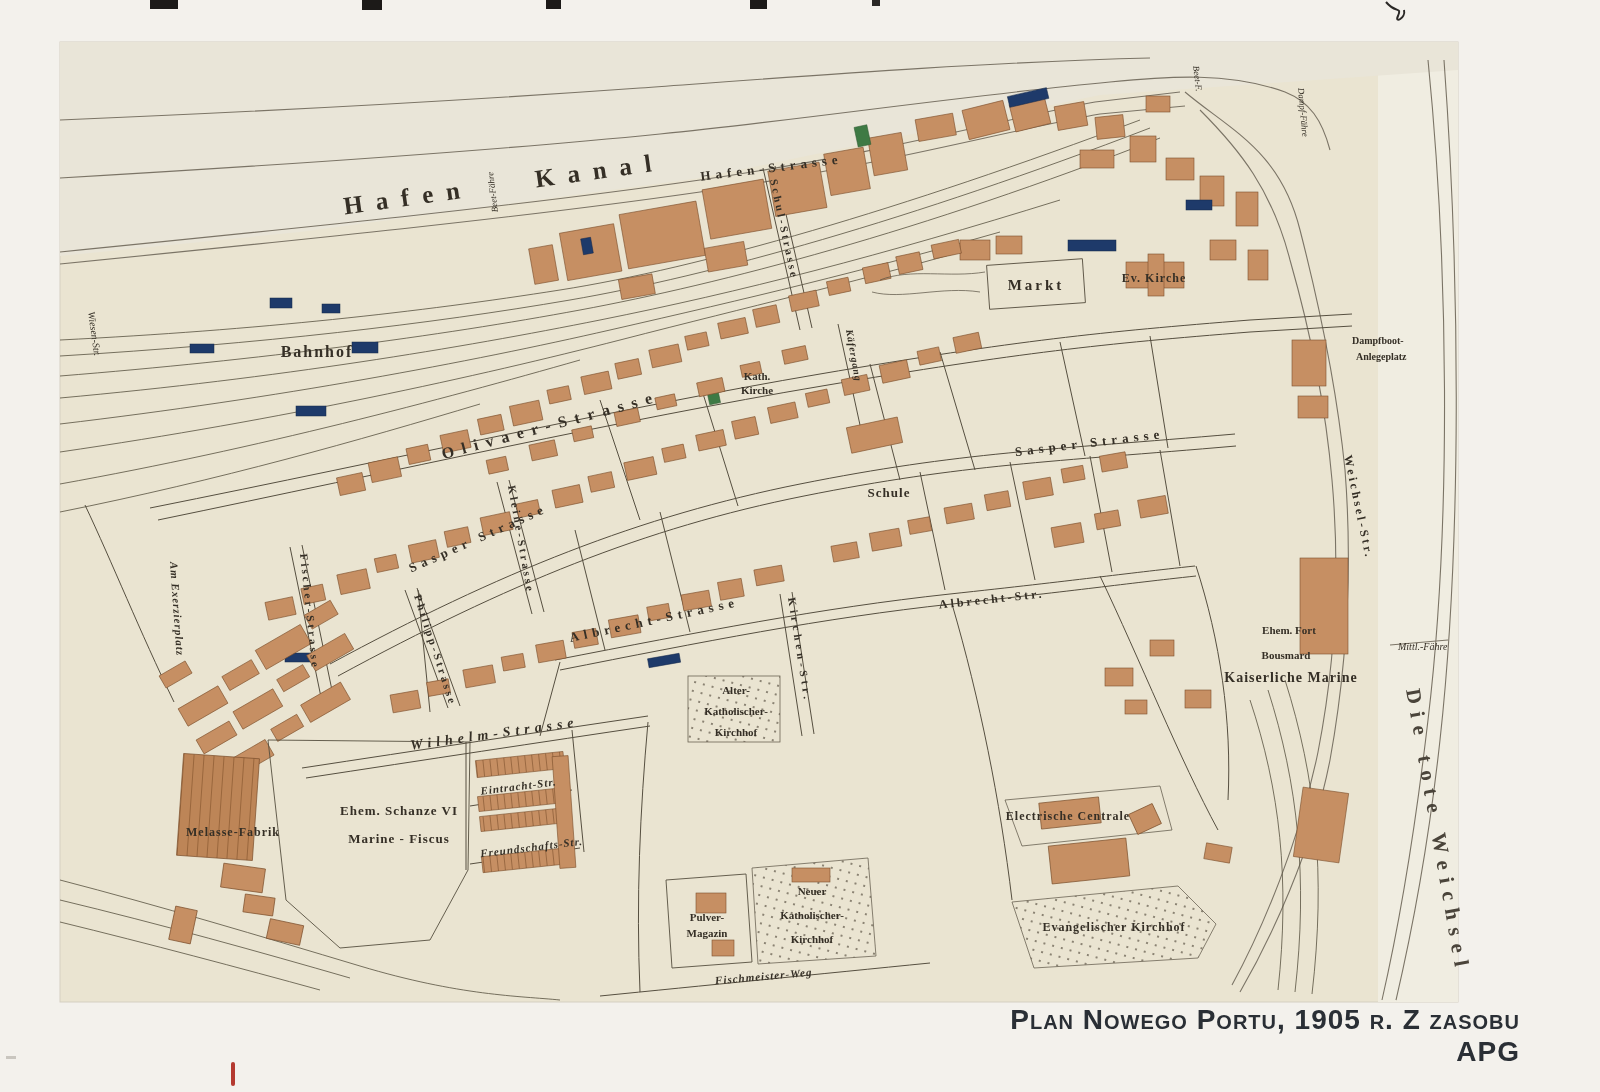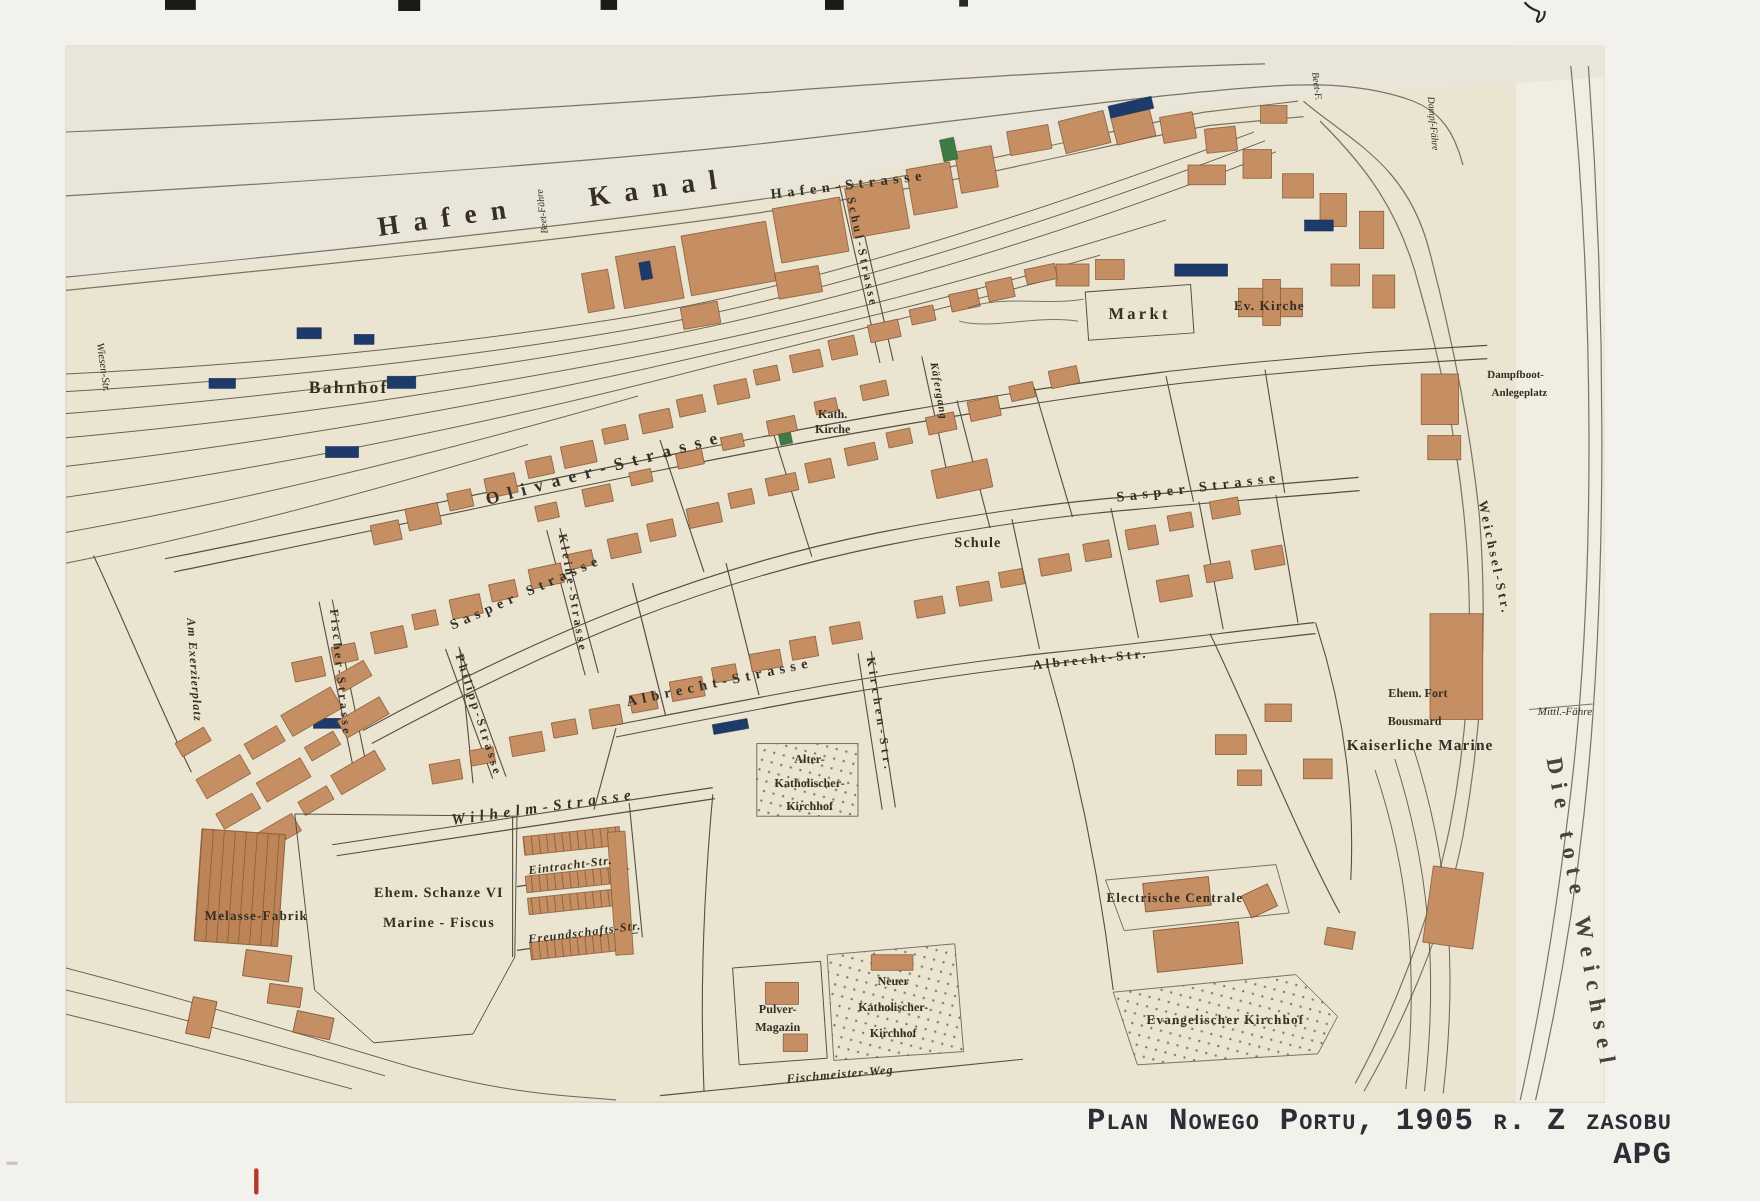--- a/index.html
+++ b/index.html
@@ -1,20 +1,20 @@
 <!DOCTYPE html>
 <html><head>
 <meta charset="utf-8">
 <style>
   html,body{margin:0;padding:0;background:#e8e6e1;}
   .photo{position:relative;width:1600px;height:1092px;background:#f3f1ec;overflow:hidden;
          font-family:"Liberation Serif", serif;}
   svg{position:absolute;left:0;top:0;}
   .caption{position:absolute;left:960px;top:1004px;width:560px;text-align:right;
-           font-family:Liberation Mono, monospace;font-variant:small-caps;
+           font-family:Liberation Sans, sans-serif;font-variant:small-caps;
            font-weight:600;font-size:28px;letter-spacing:1px;color:#2a2f35;}
   text{fill:#352f26;font-family:"Liberation Serif", serif;}
   .big{letter-spacing:13px;word-spacing:44px;font-size:25px;font-weight:bold;}
   .street{letter-spacing:5px;font-size:13px;font-weight:bold;}
   .streetbig{letter-spacing:8px;word-spacing:18px;font-size:16px;font-weight:bold;}
   .small{font-size:11px;font-weight:bold;}
   .tiny{font-size:9px;font-style:italic;}
   .ital{font-style:italic;font-weight:bold;font-size:11px;letter-spacing:1px;}
   .place{font-size:12px;font-weight:bold;letter-spacing:1px;}
   .river{font-size:21px;letter-spacing:8px;font-weight:bold;fill:#4a443a;}

